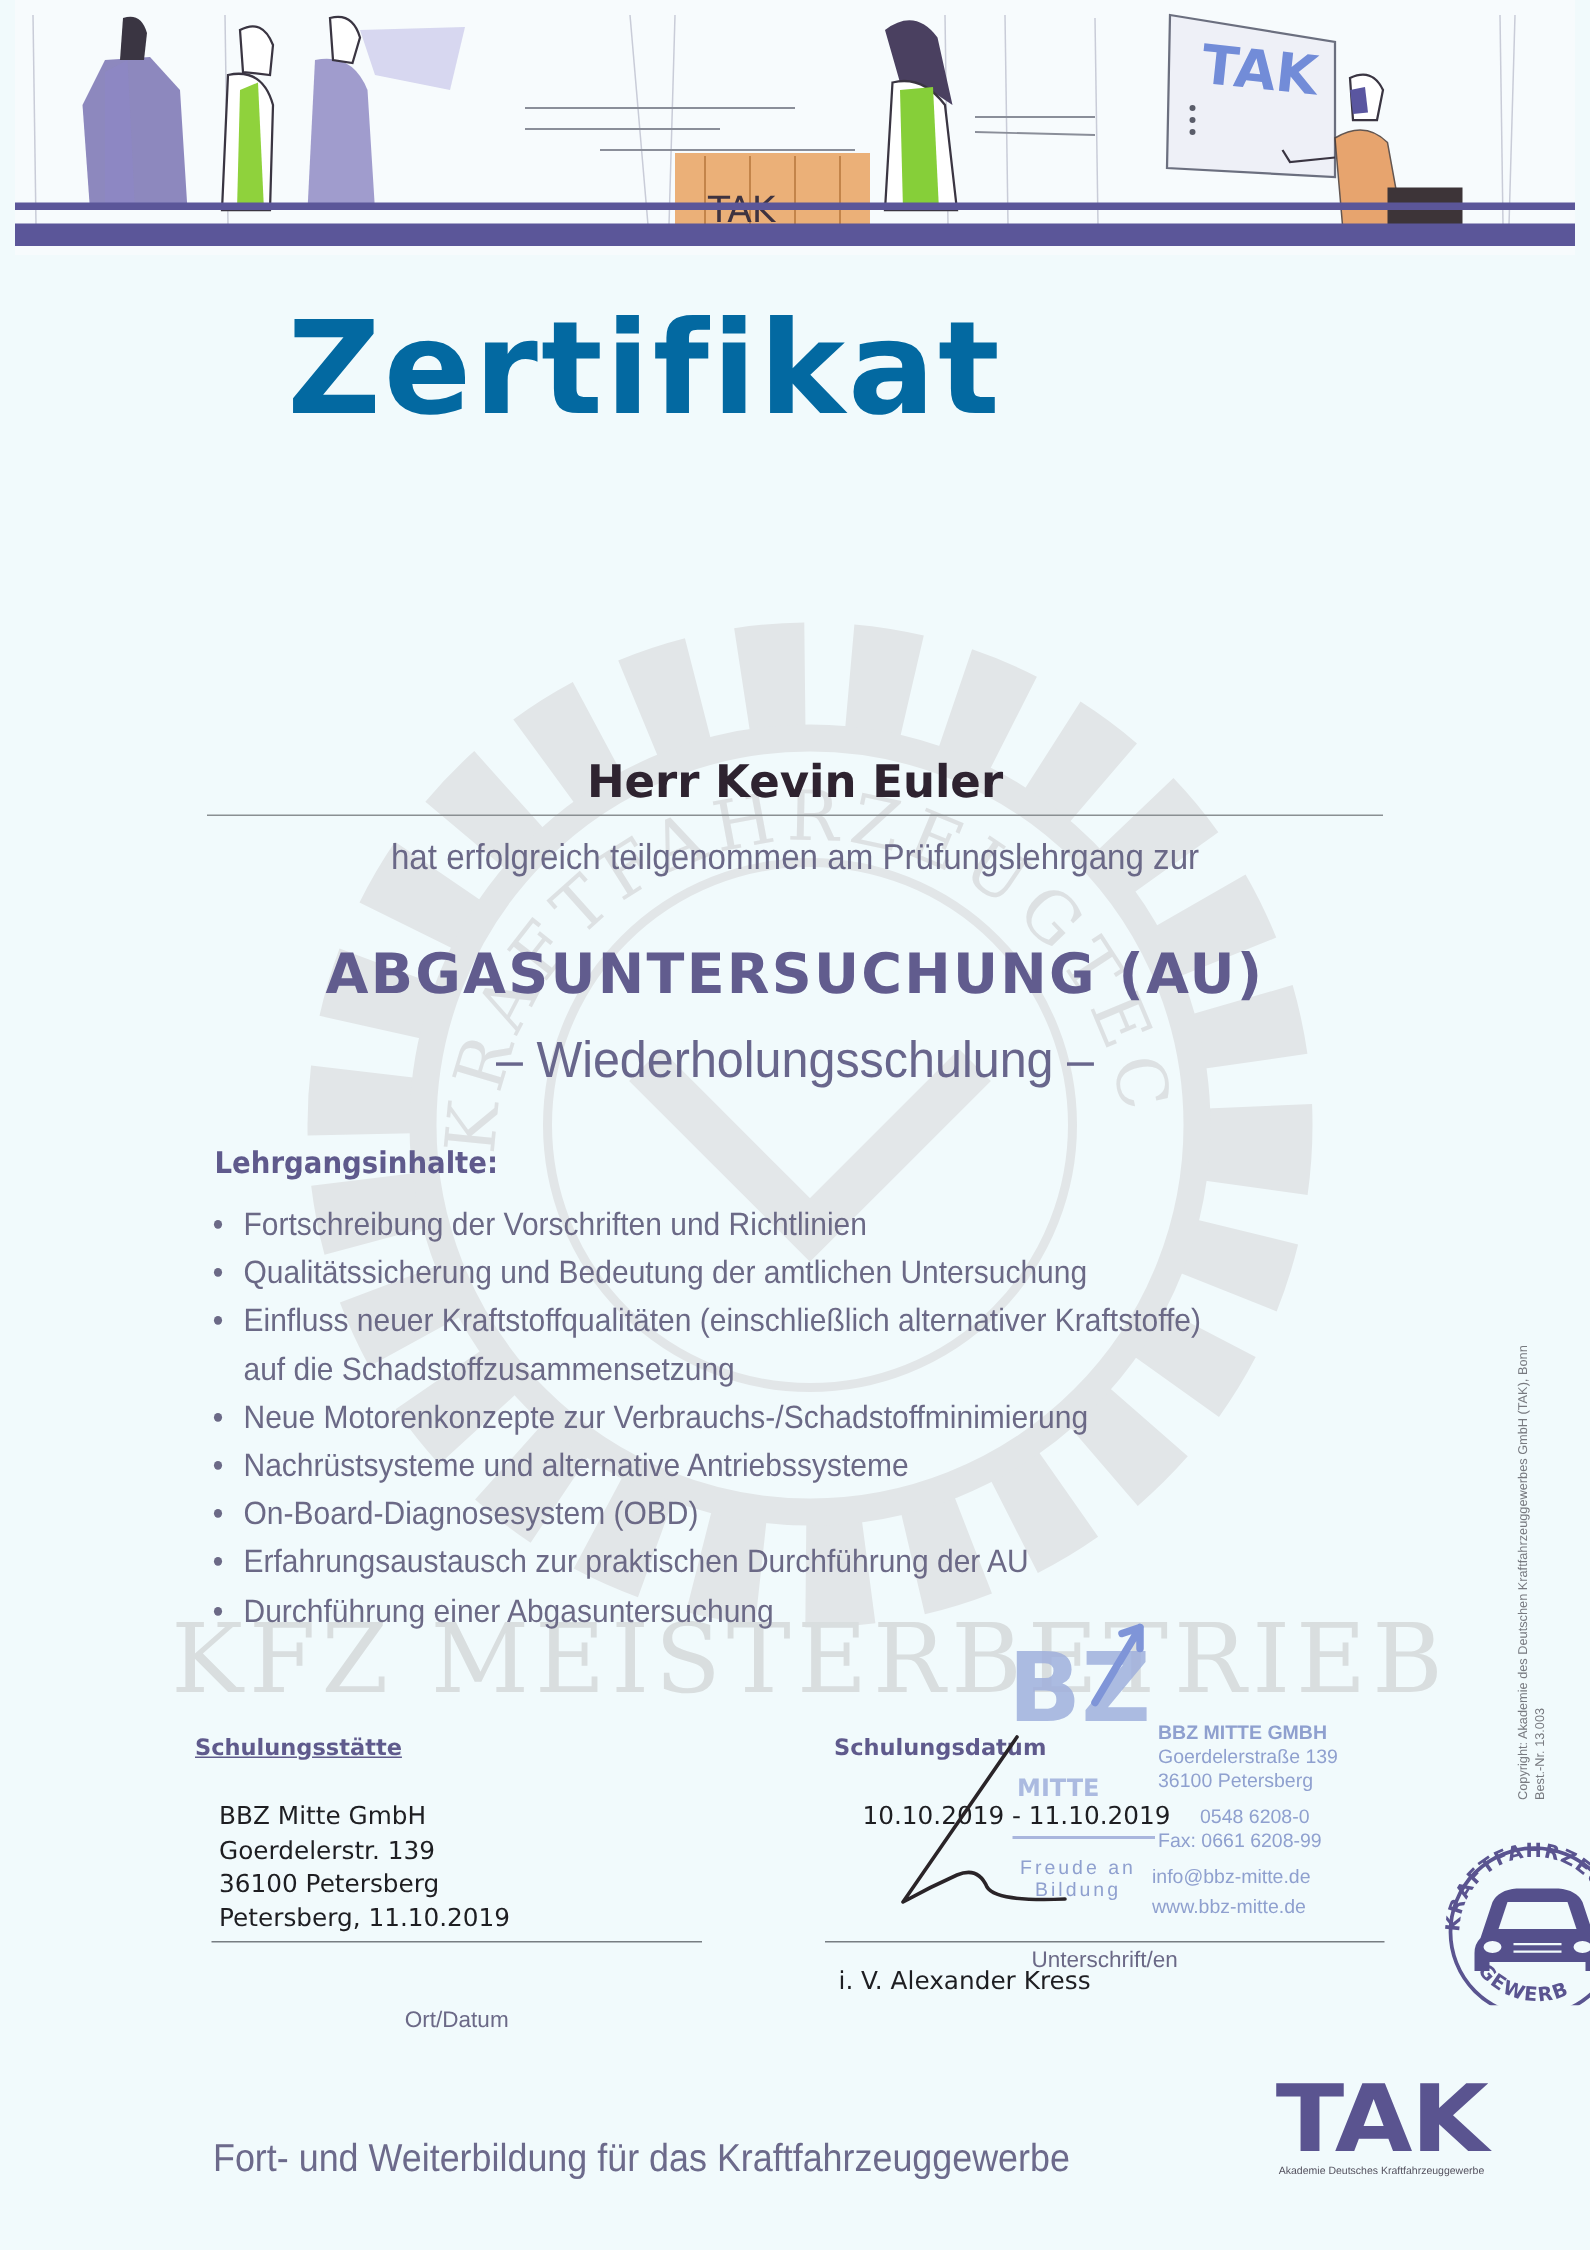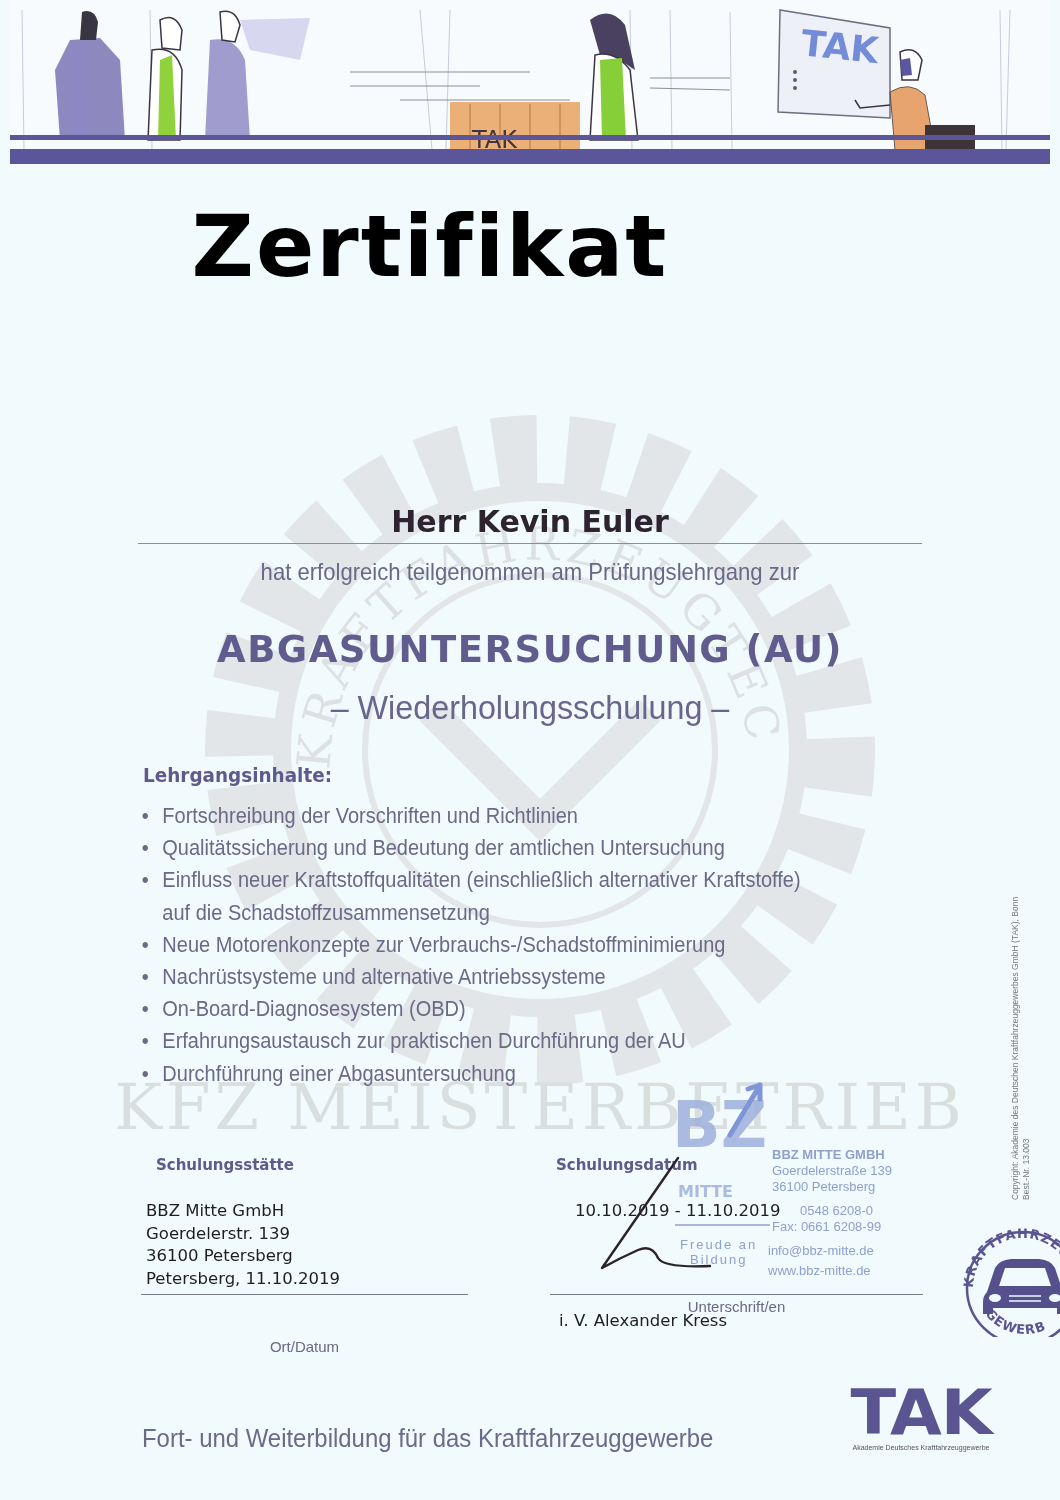--- a/index.html
+++ b/index.html
@@ -5,33 +5,33 @@
   html,body{margin:0;padding:0;}
   body{width:1060px;height:1500px;position:relative;overflow:hidden;background:#f1fafc;font-family:"DejaVu Sans","Liberation Sans",sans-serif;}
   .abs{position:absolute;}
   
   #header-art{left:10px;top:0;width:1040px;height:170px;overflow:hidden;}
   #header-art svg{display:block;}
   
   #watermark{left:100px;top:340px;width:880px;height:800px;pointer-events:none;}
   .wm-word{position:absolute;font-family:"DejaVu Serif","Liberation Serif",serif;color:#d9dedf;text-align:center;}
   
-  #title{left:0;width:860px;top:186px;text-align:center;font-family:"DejaVu Sans",sans-serif;font-weight:bold;font-size:86px;letter-spacing:2px;color:#000000;line-height:120px;}
+  #title{left:0;width:860px;top:186px;text-align:center;font-family:"DejaVu Sans",sans-serif;font-weight:bold;font-size:86px;letter-spacing:2px;color:#0369a1;line-height:120px;}
   #recipient{left:0;width:1060px;top:500px;text-align:center;font-weight:bold;font-size:30px;color:#2e2330;line-height:44px;}
   #name-rule{left:138px;top:543px;width:784px;height:1px;background:#8a8f92;}
   #intro{left:0;width:1060px;top:552px;text-align:center;font-family:"Liberation Sans",sans-serif;font-size:24px;color:#6a6887;line-height:40px;transform:scaleX(0.92);}
   #course{left:0;width:1060px;top:622px;text-align:center;font-weight:bold;font-size:37px;color:#615c8e;letter-spacing:1.5px;line-height:56px;}
   #course-sub{left:0;width:1060px;top:682px;text-align:center;font-family:"Liberation Sans",sans-serif;font-size:34px;color:#68668c;line-height:50px;transform:scaleX(0.95);}
   #contents-head{left:143px;top:760px;font-weight:bold;font-size:20px;color:#5f5a8c;line-height:30px;transform-origin:left;transform:scaleX(0.92);}
   #contents-list{left:140px;top:800px;margin:0;padding:0;list-style:none;font-family:"Liberation Sans",sans-serif;font-size:21.5px;color:#6b6986;line-height:32.2px;transform-origin:left top;transform:scaleX(0.93);}
   #contents-list li{position:relative;padding-left:24px;white-space:nowrap;}
   #contents-list li::before{content:"\2022";position:absolute;left:2px;top:0;}
   #contents-list li .cont{display:block;}
   .sec-label{font-weight:bold;font-size:15px;color:#5f5a8c;line-height:22px;}
-  #venue-label{left:156px;top:1154px;}
+  #venue-label{left:130px;top:1154px;text-decoration:underline;}
   #date-label{left:556px;top:1154px;}
   .mono{font-family:"DejaVu Sans",sans-serif;font-size:16.5px;color:#1e1e22;line-height:22.5px;}
   #venue-block{left:146px;top:1200px;}
   #venue-block div{white-space:nowrap;}
   #date-value{left:575px;top:1200px;text-align:center;}
   #signer{left:559px;top:1266px;margin-top:44px;}
   .sig-rule{height:1px;background:#777d82;}
   #rule-left{left:141px;top:1294px;width:327px;}
   #rule-right{left:550px;top:1294px;width:373px;}
   .caption{font-family:"Liberation Sans",sans-serif;font-size:15px;color:#6b6987;line-height:20px;text-align:center;}

